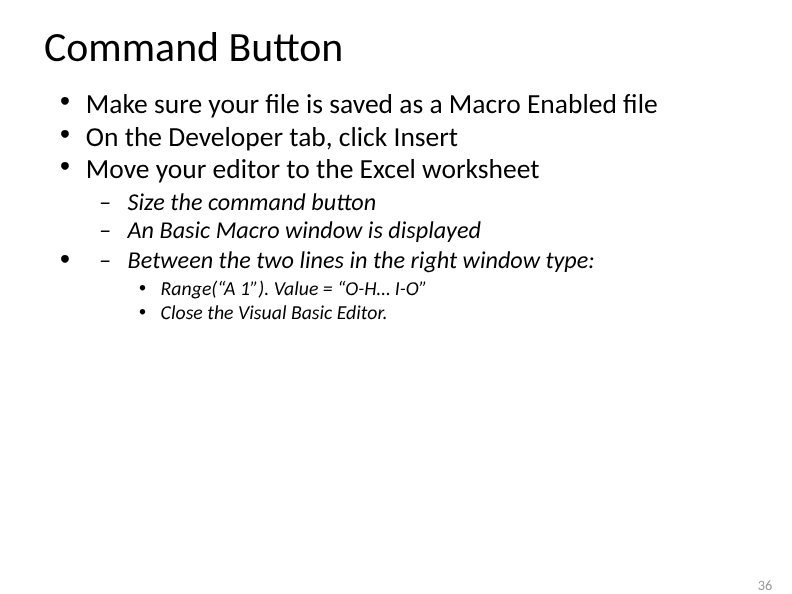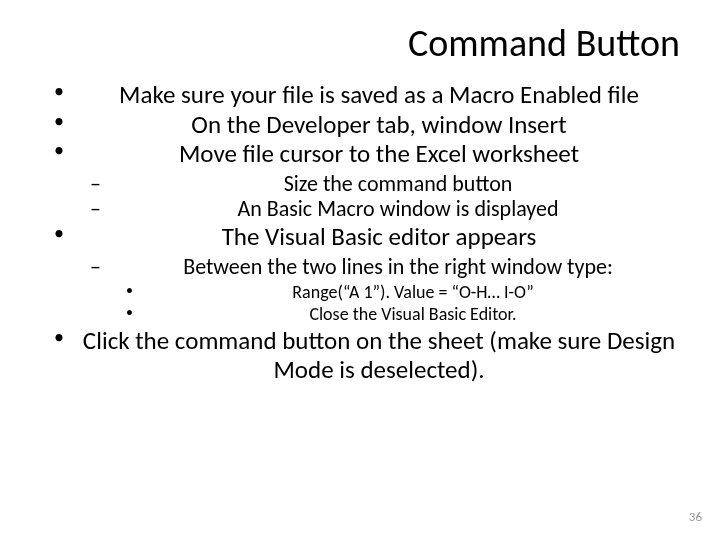--- a/index.html
+++ b/index.html
@@ -1,27 +1,27 @@
 <!DOCTYPE html>
 <html><head>
   <meta charset="utf-8">
   <style>
-    * { box-sizing: border-box; margin: 0; padding: 0; text-align: center; }
+    * { box-sizing: border-box; margin: 0; padding: 0; }
     body {
       width: 720px;
       height: 540px;
       background: #fff;
       font-family: Calibri, Arial, sans-serif;
       color: #000;
       position: relative;
       padding: 20px 40px 30px 40px;
     }
     .title {
       font-size: 38px;
-      text-align: right;
+      text-align: left;
       font-weight: 400;
       margin-bottom: 14px;
     }
     ul.level1 {
       list-style: none;
       padding-left: 0;
     }
     ul.level1 > li {
       font-size: 25px;
       line-height: 1.18;
@@ -32,20 +32,21 @@
       content: "•";
       position: absolute;
       left: 14px;
       top: 0;
       font-size: 20px;
     }
     ul.level2 {
       list-style: none;
       padding-left: 0;
       margin-top: 2px;
+      font-style: italic;
     }
     ul.level2 > li {
       font-size: 22px;
       line-height: 1.18;
       padding-left: 38px;
       position: relative;
     }
     ul.level2 > li::before {
       content: "–";
       position: absolute;
@@ -65,49 +66,47 @@
     }
     ul.level3 > li::before {
       content: "•";
       position: absolute;
       left: 10px;
       top: 0;
       font-size: 14px;
     }
     .page-number {
       position: absolute;
-      bottom: 16px;
+      bottom: 0;
       right: 18px;
       font-size: 13px;
       color: #999;
     }
   </style>
 </head>
 <body>
 
 <h1 class="title">Command Button</h1>
 
 <ul class="level1">
   <li>Make sure your file is saved as a Macro Enabled file</li>
-  <li>On the Developer tab, window Insert</li>
+  <li>On the Developer tab, click Insert</li>
   <li>
-    <span>Move file cursor to the Excel worksheet</span>
+    <span>Move your editor to the Excel worksheet</span>
     <ul class="level2">
       <li>Size the command button</li>
       <li>An Basic Macro window is displayed</li>
     </ul>
   </li>
   <li>
-    <span>The Visual Basic editor appears</span>
     <ul class="level2">
       <li>
         <span>Between the two lines in the right window type:</span>
         <ul class="level3">
           <li>Range(“A 1”). Value = “O-H… I-O”</li>
           <li>Close the Visual Basic Editor.</li>
         </ul>
       </li>
     </ul>
   </li>
-  <li>Click the command button on the sheet (make sure Design Mode is deselected).</li>
 </ul>
 
 <div class="page-number">36</div>
 
 </body></html>

